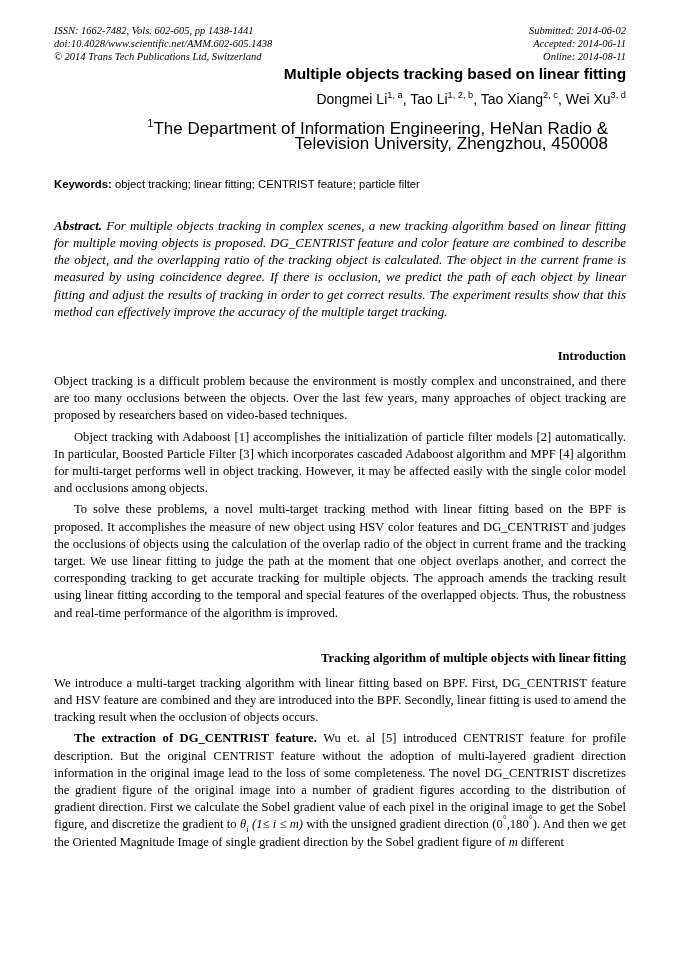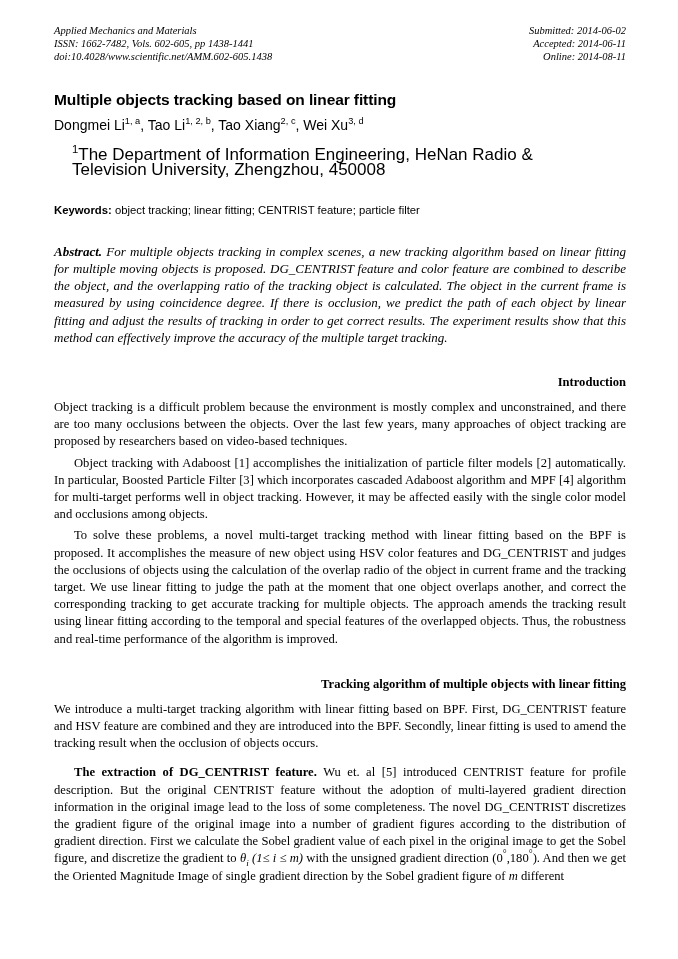--- a/index.html
+++ b/index.html
@@ -33,23 +33,22 @@
     font-size: 10.5px;
     line-height: 13.2px;
     margin-bottom: 0;
   }
   .pub-header .left { text-align: left; }
   .pub-header .right { text-align: right; white-space: nowrap; }
   .pub-header div > div { white-space: nowrap; }
 
   
   .title-block {
-    text-align: left;
+    text-align: right;
     font-family: "Liberation Sans", sans-serif;
-    margin-top: 26px;
   }
   .paper-title {
     font-size: 15.5px;
     font-weight: bold;
     line-height: 19px;
     letter-spacing: -0.1px;
   }
   .authors {
     font-size: 14px;
     line-height: 18px;
@@ -103,21 +102,21 @@
     text-align: right;
   }
   p.body {
     font-size: 12.6px;
     line-height: 17.2px;
     text-align: justify;
     margin: 9px 0 0 0;
     text-indent: 0;
   }
   p.body.indent { text-indent: 20px; margin-top: 4px; }
-  p.body.tight { margin-top: 12px; }
+  p.body.tight { margin-top: 4px; }
   p.body b { font-weight: bold; }
 
   .mathvar {
     font-style: italic;
     font-family: "Liberation Serif", serif;
   }
   .sub {
     font-size: 0.72em;
     vertical-align: sub;
     font-style: italic;
@@ -126,23 +125,23 @@
   .deg { font-size: 0.78em; vertical-align: super; line-height: 0; }
   .nowrap { white-space: nowrap; }
 </style>
 </head>
 <body>
 
 <div class="page">
 
   <div class="pub-header">
     <div class="left">
-      <div>Applied Mechanics and Materials</div>
       <div>ISSN: 1662-7482, Vols. 602-605, pp 1438-1441</div>
       <div>doi:10.4028/www.scientific.net/AMM.602-605.1438</div>
+      <div>© 2014 Trans Tech Publications Ltd, Switzerland</div>
     </div>
     <div class="right">
       <div>Submitted: 2014-06-02</div>
       <div>Accepted: 2014-06-11</div>
       <div>Online: 2014-08-11</div>
     </div>
   </div>
 
   <div class="title-block">
     <div class="paper-title">Multiple objects tracking based on linear fitting</div>

